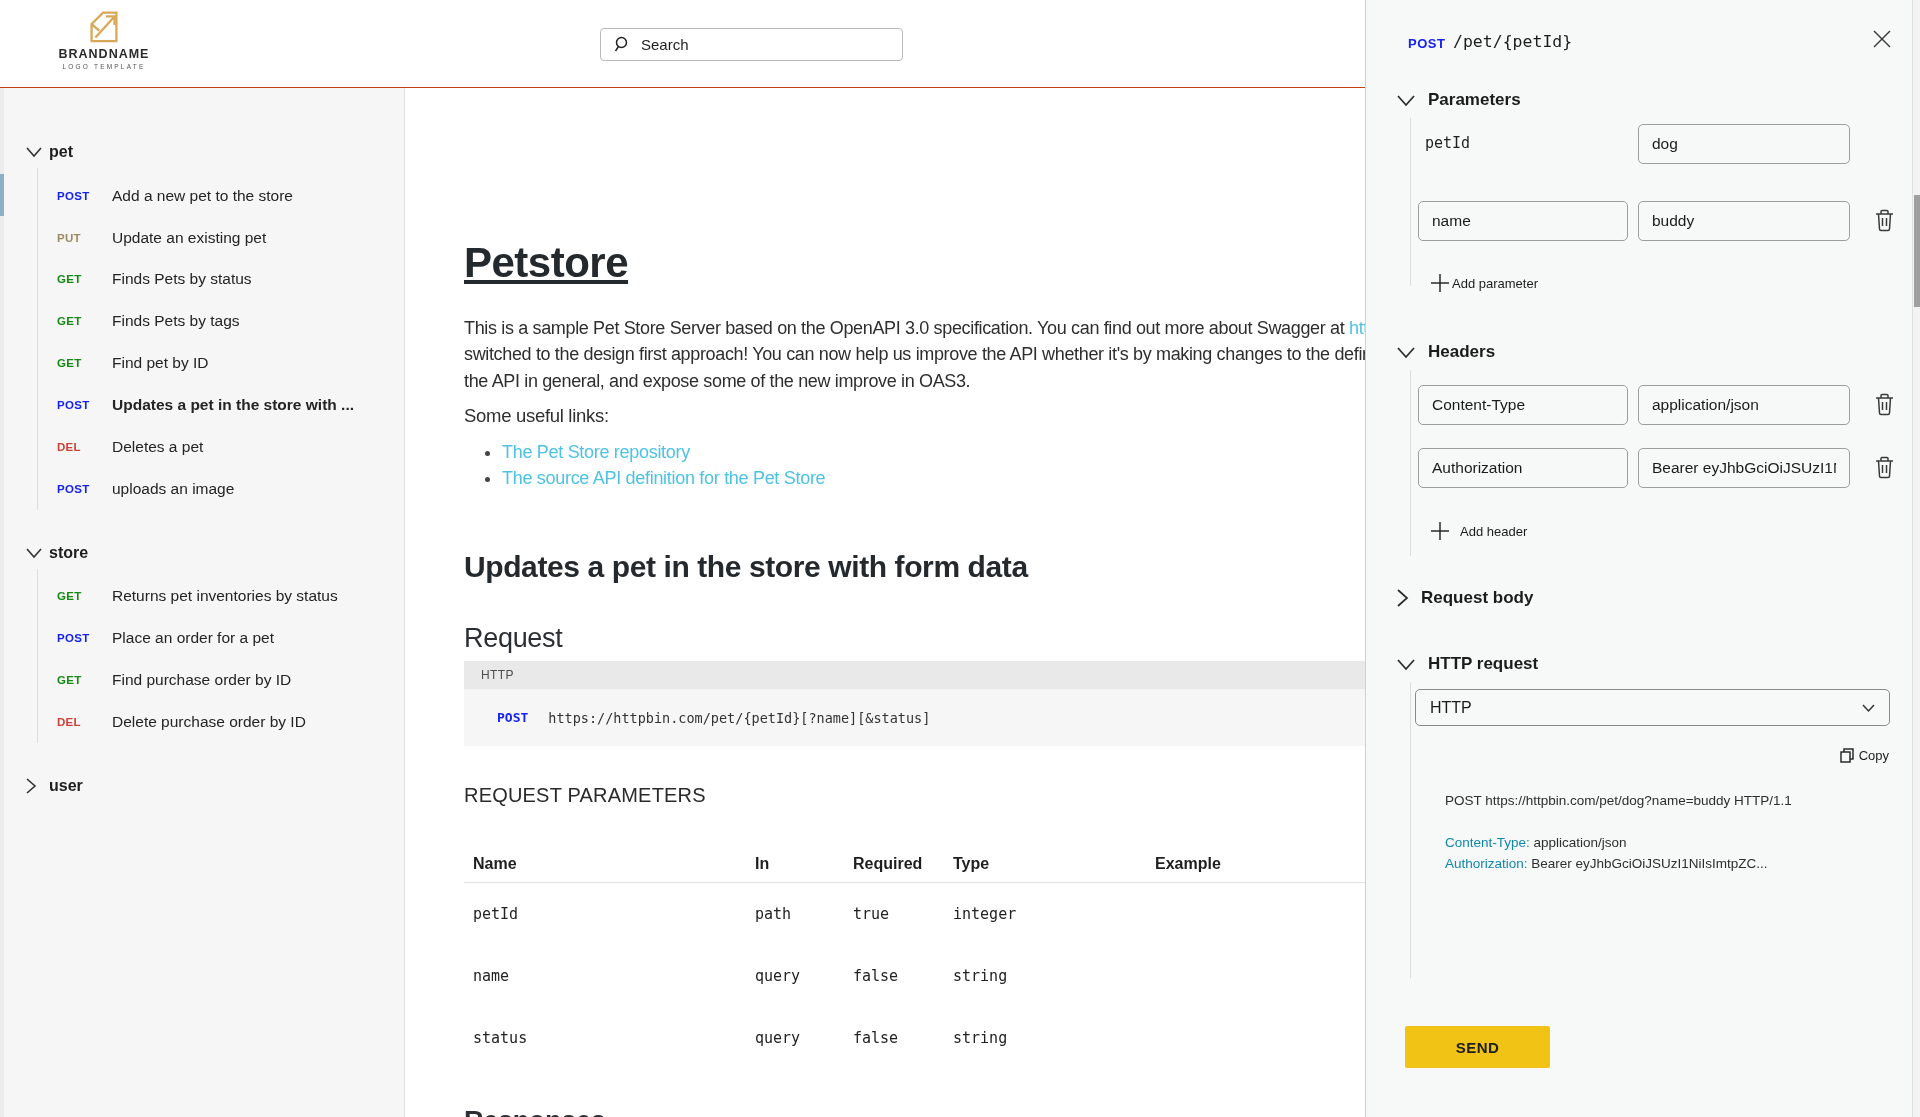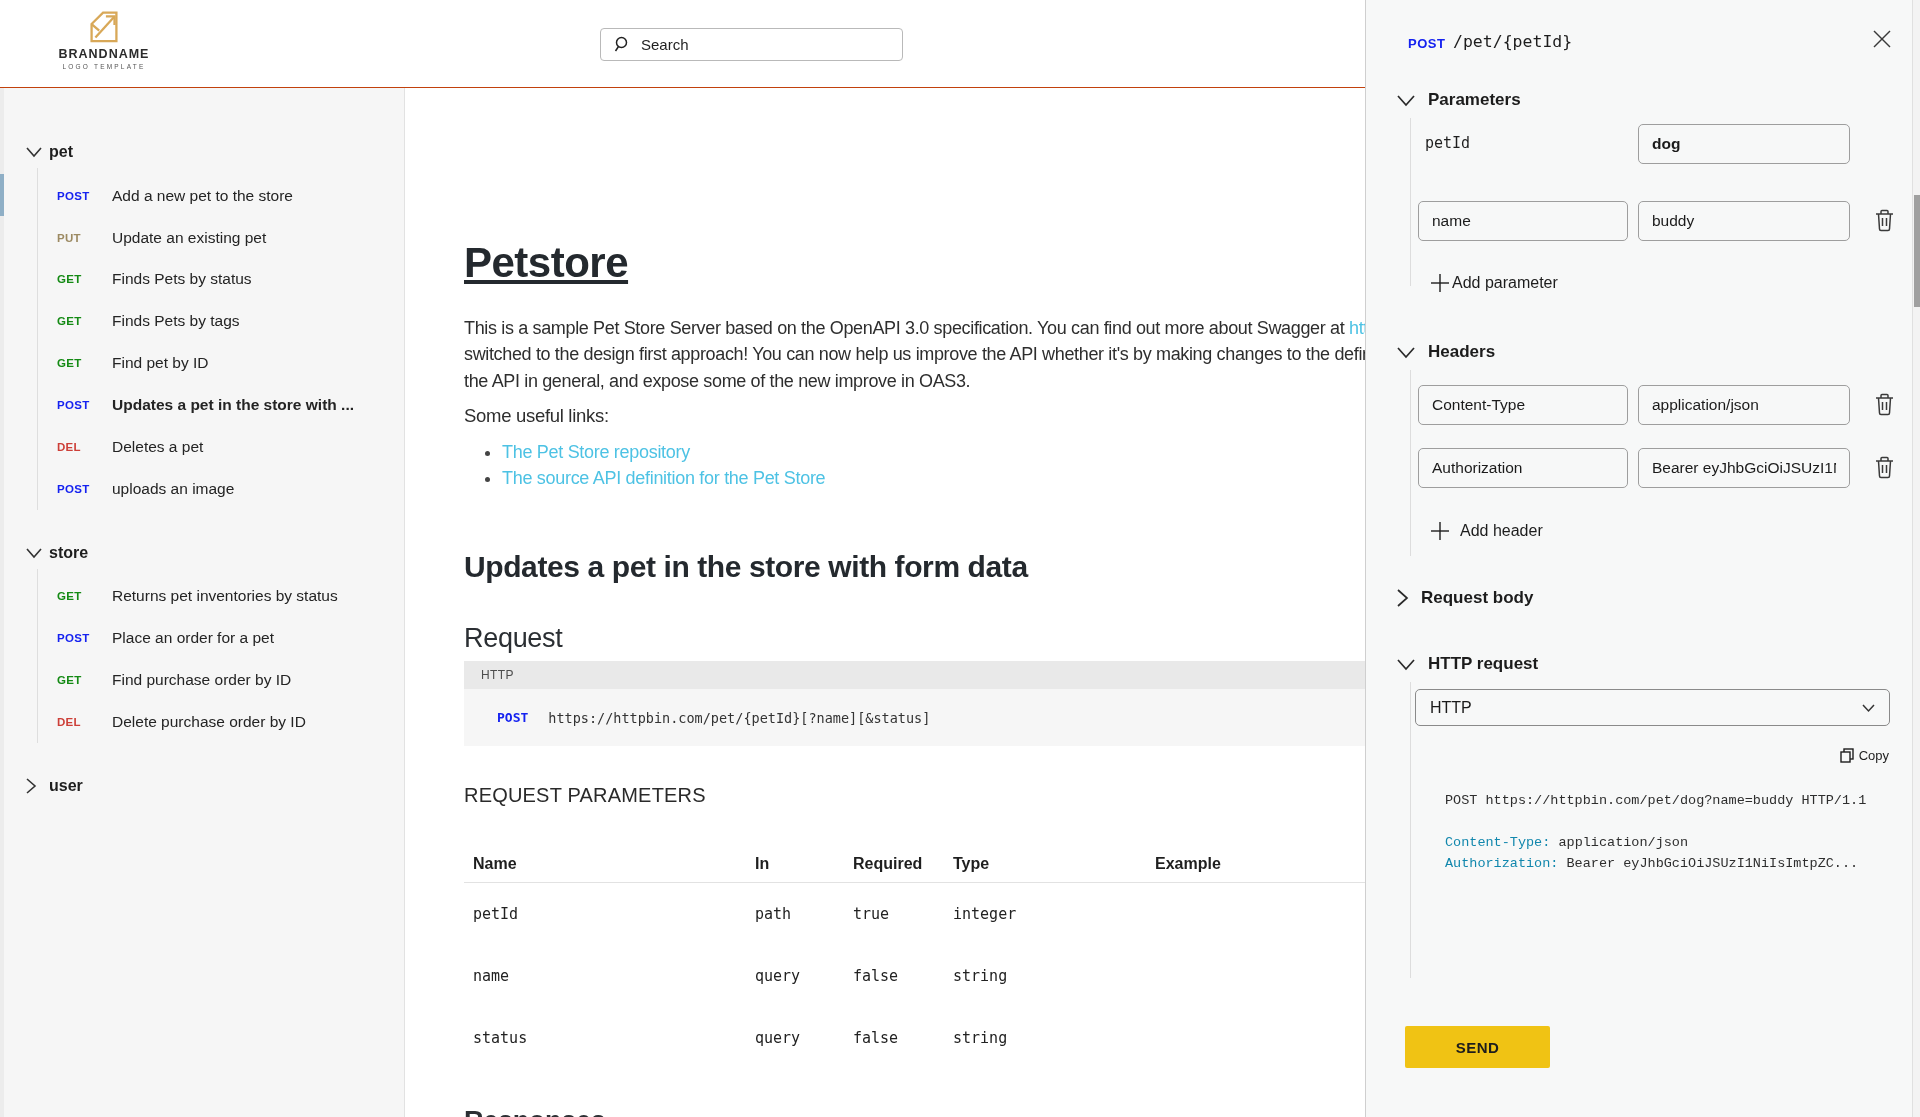--- a/index.html
+++ b/index.html
@@ -72,29 +72,29 @@
   .p-path{position:absolute;left:87px;top:32px;font-family:"DejaVu Sans Mono",monospace;font-size:16.5px;color:#1d1d1d;}
   .close-btn{position:absolute;left:502px;top:25px;width:28px;height:28px;display:flex;align-items:center;justify-content:center;cursor:pointer;}
   .sec-head{position:absolute;left:30px;display:flex;align-items:center;cursor:pointer;}
   .sec-head .sec-label{margin-left:12px;font-size:17px;font-weight:bold;color:#1c1c1c;}
   .p-vline{position:absolute;left:44px;width:1px;background:#ddd;}
   .p-key-label{position:absolute;left:59px;font-family:"DejaVu Sans Mono",monospace;font-size:15px;color:#1f1f1f;}
   .p-input{position:absolute;height:40px;border:1px solid #9e9e9e;border-radius:5px;background:transparent;
     font-family:"Liberation Sans",sans-serif;font-size:15.5px;color:#1b1b1b;padding:0 13px;outline:none;}
   .trash{position:absolute;width:24px;height:26px;cursor:pointer;display:flex;align-items:center;justify-content:center;}
   .add-link{position:absolute;left:62px;height:30px;display:flex;align-items:center;cursor:pointer;
-    font-size:16px;color:#1d1d1d;}
+    font-size:13px;color:#1d1d1d;}
   .p-select{position:absolute;left:49px;width:475px;height:37px;border:1px solid #8a8a8a;border-radius:5px;
     display:flex;align-items:center;cursor:pointer;font-size:16px;color:#1b1b1b;}
   .p-select span{margin-left:14px;}
   .p-select .selchev{position:absolute;right:13px;display:flex;}
   .copy-btn{position:absolute;right:23px;top:748px;display:flex;align-items:center;cursor:pointer;
     font-size:13px;color:#1d1d1d;}
   .copy-btn svg{margin-right:5px;}
-  .code{position:absolute;left:79px;top:790px;font-family:Liberation Mono, monospace;
+  .code{position:absolute;left:79px;top:790px;font-family:Liberation Sans, sans-serif;
     font-size:13.5px;line-height:21px;color:#2e2e2e;}
   .code-line{white-space:pre;}
   .ck{color:var(--c-codekey);}
   .send-btn{position:absolute;left:39px;top:1026px;width:145px;height:42px;background:var(--c-send);
     border:none;border-radius:2px;font-family:"Liberation Sans",sans-serif;
     font-size:15px;font-weight:bold;color:#1d1d1d;letter-spacing:.4px;cursor:pointer;}
 
   
   #wscroll{position:absolute;right:0;top:0;width:8px;bottom:0;background:#f3f3f3;border-left:1px solid #e0e0e0;z-index:11;}
   #wscroll .thumb{position:absolute;left:1px;top:195px;width:6px;height:112px;background:#a0a0a0;}
@@ -284,21 +284,21 @@
   </div>
 
   <div class="sec-head" style="top:90px">
     <svg width="20" height="13" viewBox="0 0 20 13">
         <polyline points="2,2 10,11 18,2" fill="none" stroke="#2a2a2a" stroke-width="1.7"></polyline>
       </svg>
     <span class="sec-label">Parameters</span>
   </div>
   <div class="p-vline" style="top:118px;height:168px"></div>
   <span class="p-key-label" style="top:134px">petId</span>
-  <input class="p-input" style="left: 272px; top: 124px; width: 212px; font-weight: bold;" value="dog">
+  <input class="p-input" style="left: 272px; top: 124px; width: 212px;" value="dog">
   <input class="p-input" style="left: 52px; top: 201px; width: 210px;" value="name">
   <input class="p-input" style="left: 272px; top: 201px; width: 212px;" value="buddy">
   <div class="trash" style="left:506px;top:207px">
     <svg width="19" height="23" viewBox="0 0 19 23">
         <g fill="none" stroke="#3a3a3a" stroke-width="1.5">
           <path d="M1 5 H18"></path>
           <path d="M6 5 V2.5 a1 1 0 0 1 1-1 h5 a1 1 0 0 1 1 1 V5"></path>
           <path d="M3.5 5 L4.5 20 a1.5 1.5 0 0 0 1.5 1.5 h7 a1.5 1.5 0 0 0 1.5-1.5 L15.5 5"></path>
           <path d="M7.5 9 V17"></path>
           <path d="M11.5 9 V17"></path>

